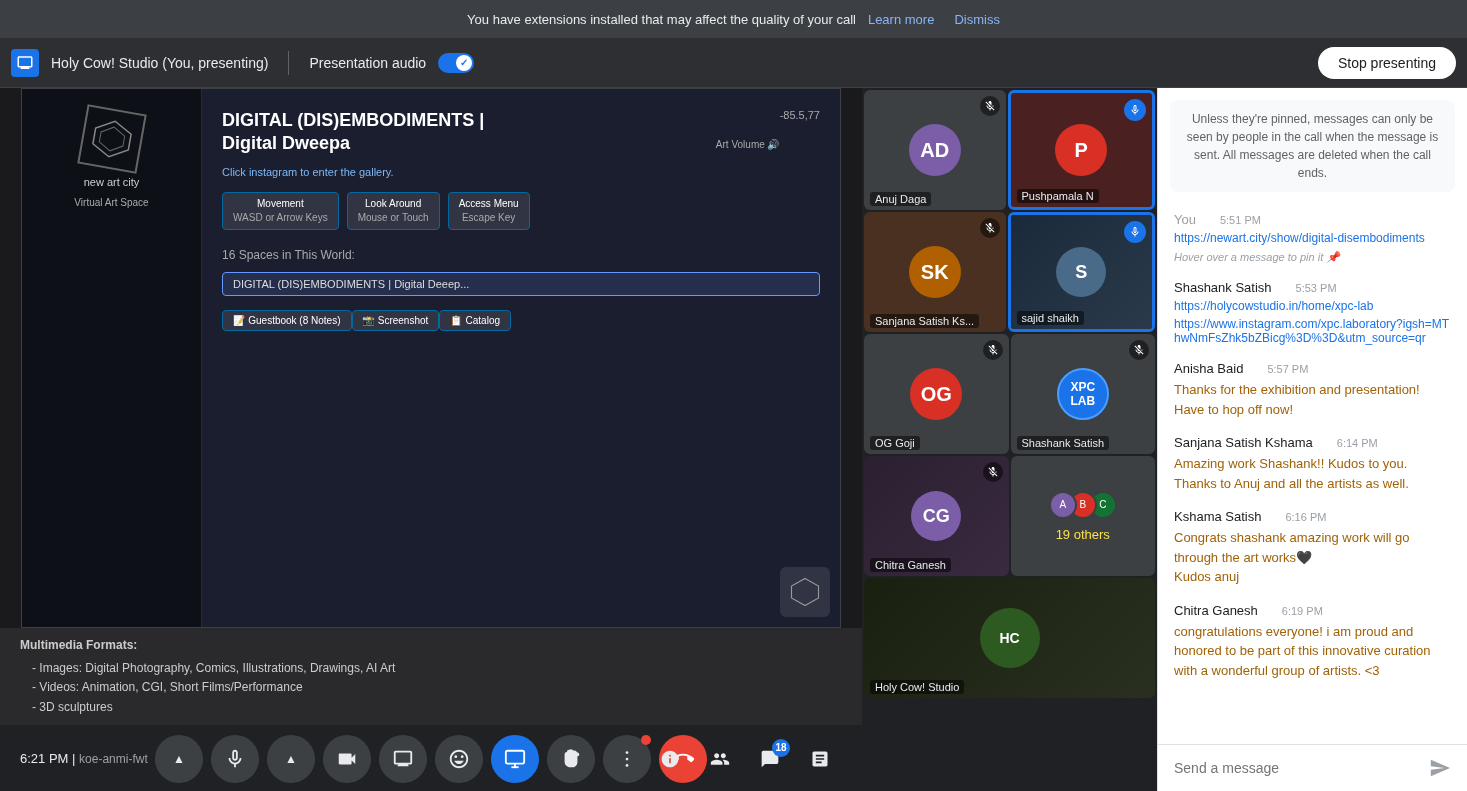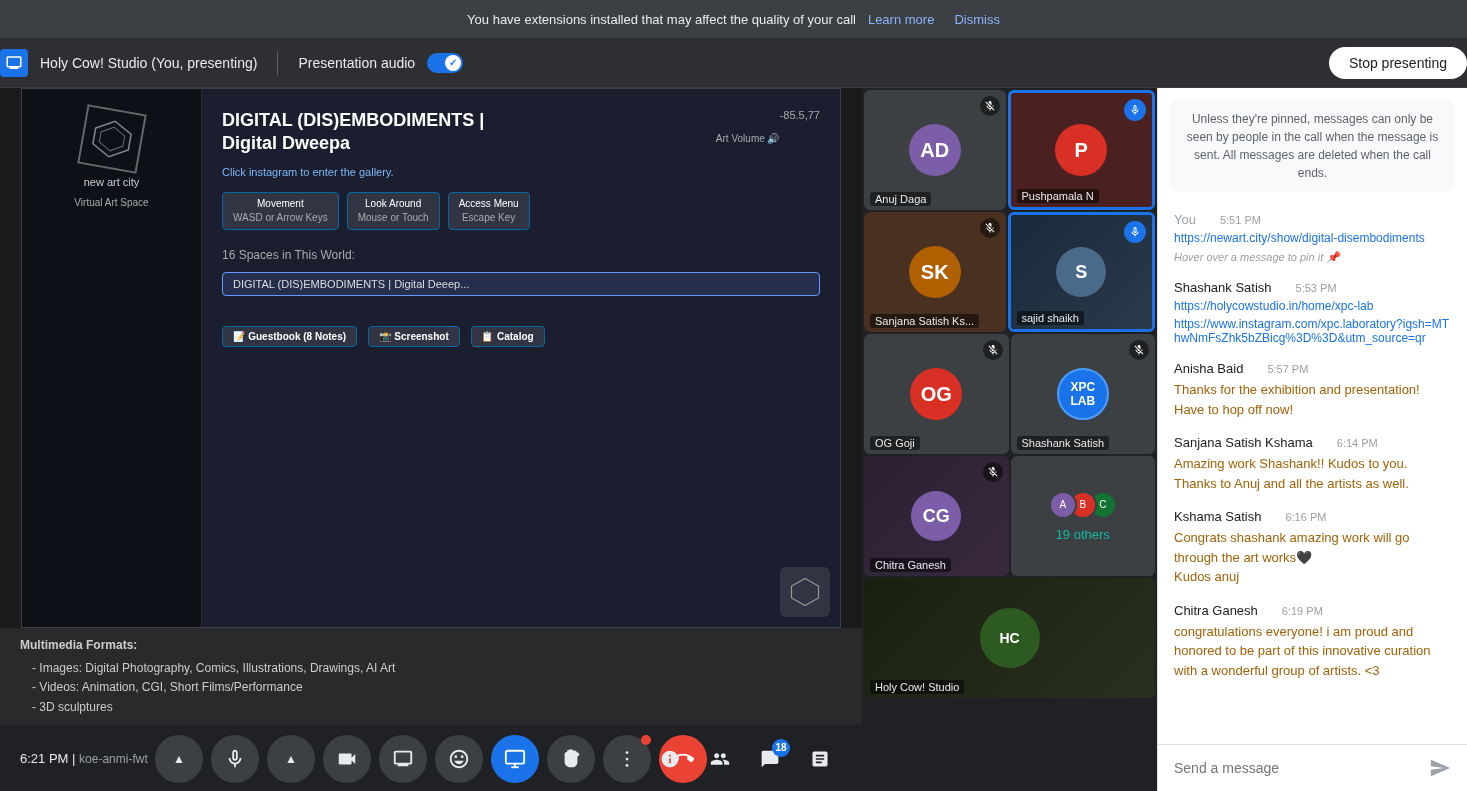--- a/index.html
+++ b/index.html
@@ -19,21 +19,21 @@
       position: relative;
     }
     .warning-bar .learn-more { color: #8ab4f8; cursor: pointer; text-decoration: none; margin-left: 4px; }
     .warning-bar .dismiss-btn { color: #8ab4f8; cursor: pointer; margin-left: 12px; }
 
     
     .presentation-bar {
       background: #2d2f33;
       display: flex;
       align-items: center;
-      padding: 8px 0;
+      padding: 8px 11px;
       gap: 12px;
       border-bottom: 1px solid #3c3f43;
       min-height: 50px;
     }
     .pres-icon {
       width: 28px; height: 28px;
       background: #1a73e8;
       border-radius: 4px;
       display: flex; align-items: center; justify-content: center;
       font-size: 14px;
@@ -368,21 +368,21 @@
       overflow: hidden;
       display: flex;
       flex-direction: column;
       align-items: center;
       justify-content: center;
       gap: 4px;
     }
 
     .others-count {
       font-size: 13px;
-      color: #14b8a6;
+      color: #fde047;
       font-weight: 500;
     }
 
     
     .messages-panel {
       width: 310px;
       background: #fff;
       display: flex;
       flex-direction: column;
       color: #202124;
@@ -584,26 +584,26 @@
             <div class="slide-ctrl-btn" style="font-size:10px;line-height:1.4;text-align:center;">Movement<br><span style="color:#aaa;">WASD or Arrow Keys</span></div>
             <div class="slide-ctrl-btn" style="font-size:10px;line-height:1.4;text-align:center;">Look Around<br><span style="color:#aaa;">Mouse or Touch</span></div>
             <div class="slide-ctrl-btn" style="font-size:10px;line-height:1.4;text-align:center;">Access Menu<br><span style="color:#aaa;">Escape Key</span></div>
           </div>
           <div class="slide-spaces">16 Spaces in This World:</div>
           <div class="slide-list">
             <div class="slide-list-item active">
               <span>DIGITAL (DIS)EMBODIMENTS | Digital Deeep...</span>
             </div>
           </div>
-          <div style="display:flex;gap:11px;margin-top:20px;font-weight:bold;">
+          <div style="display:flex;gap:0;margin-top:4px;">
             <div class="slide-ctrl-btn" style="font-size:10px;">📝 Guestbook (8 Notes)</div>
             <div class="slide-ctrl-btn" style="font-size:10px;">📸 Screenshot</div>
             <div class="slide-ctrl-btn" style="font-size:10px;">📋 Catalog</div>
           </div>
-          <div style="font-size:10px;color:#aaa;position:absolute;right:60px;top:44px;">Art Volume 🔊</div>
+          <div style="font-size:10px;color:#aaa;position:absolute;right:60px;top:50px;">Art Volume 🔊</div>
           <div class="logo-mini">
             <svg width="30" height="30" viewBox="0 0 40 40" fill="none">
               <polygon points="20,2 38,12 38,28 20,38 2,28 2,12" stroke="#999" stroke-width="1.5" fill="none"></polygon>
             </svg>
           </div>
         </div>
       </div>
     </div>
 
     <div class="bottom-info">

